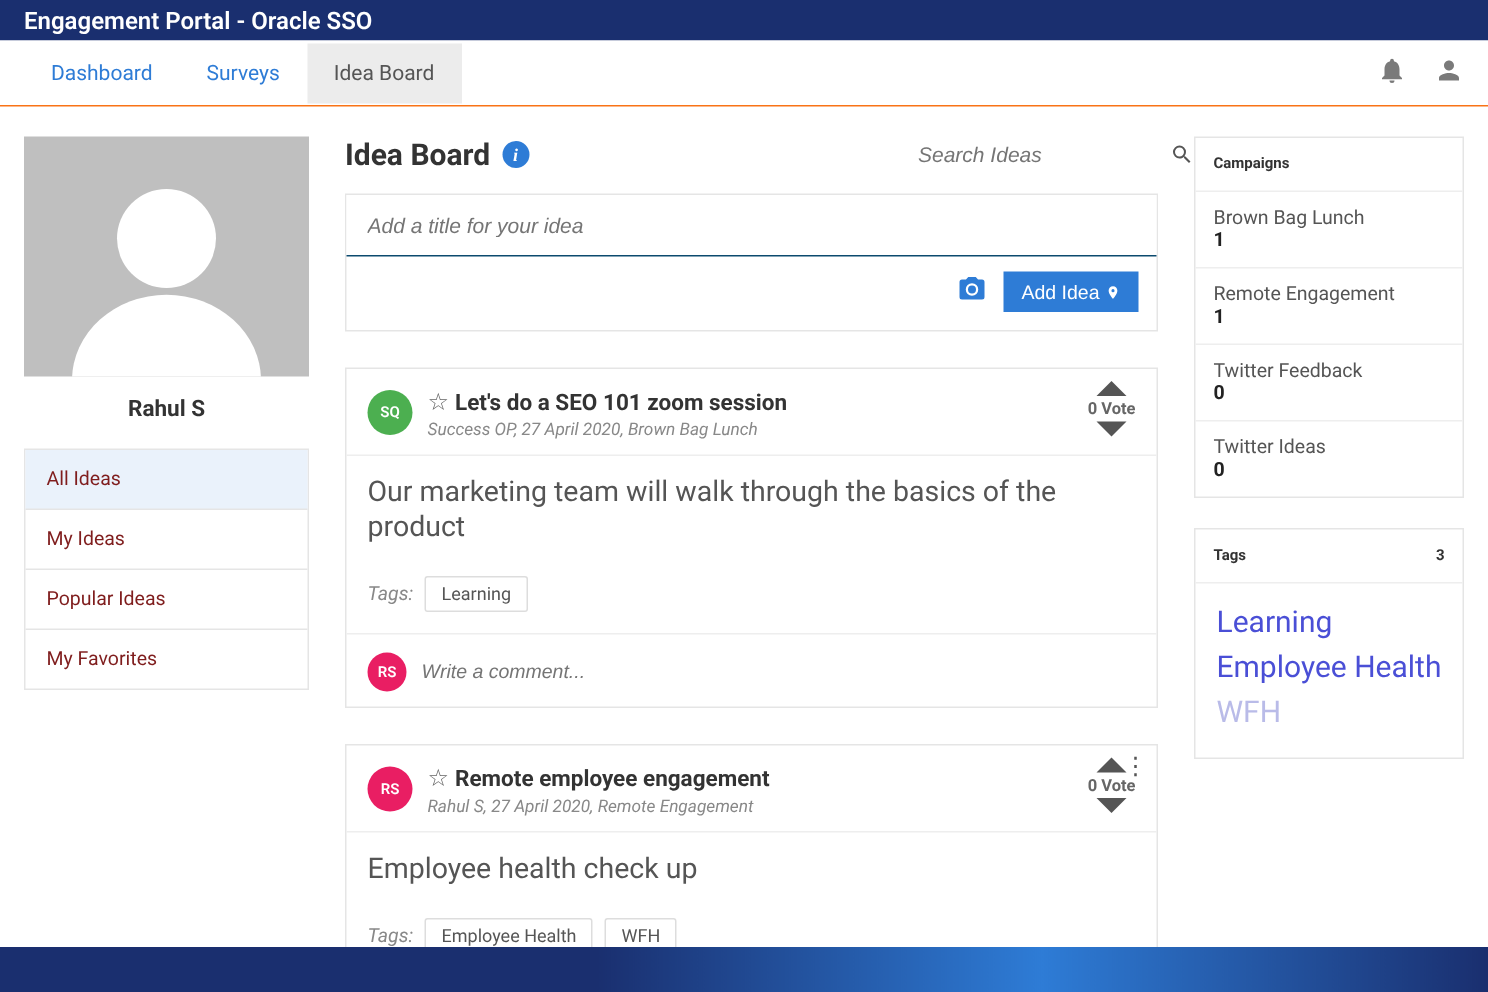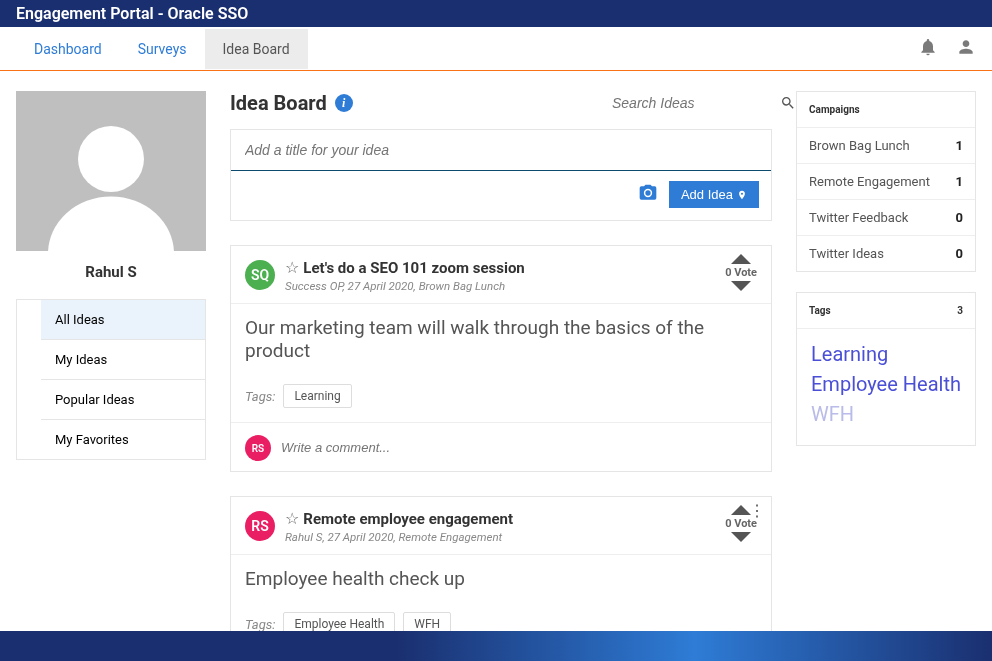--- a/index.html
+++ b/index.html
@@ -13,60 +13,60 @@
   .nav-icon { color: #7a7a7a; margin-left: 18px; cursor: pointer; }
   .nav-icon svg { width: 20px; height: 20px; fill: #7a7a7a; }
   .content { display: flex; padding: 20px 16px 0; gap: 24px; max-width: 992px; }
   .col-left { width: 190px; flex-shrink: 0; }
   .col-main { flex: 1; min-width: 0; }
   .col-right { width: 180px; flex-shrink: 0; }
   .avatar-box { width: 190px; height: 160px; background: #bfbfbf; position: relative; overflow: hidden; }
   .avatar-box svg { position: absolute; bottom: -10px; left: 50%; transform: translateX(-50%); }
   .username { text-align: center; font-weight: 700; color: #333; padding: 12px 0 18px; font-size: 15px; }
   .filter-list { border: 1px solid #e5e5e5; }
-  .filter-item { padding: 12px 14px; font-size: 13px; color: #000000; border-bottom: 1px solid #e5e5e5; cursor: pointer; margin-left: 24px; }
+  .filter-item { padding: 12px 14px; font-size: 13px; color: #7f1d1d; border-bottom: 1px solid #e5e5e5; cursor: pointer; }
   .filter-item:last-child { border-bottom: none; }
   .filter-item.active { background: #eaf2fb; }
   .main-header { display: flex; align-items: center; margin-bottom: 14px; }
   .main-title { font-size: 20px; font-weight: 700; color: #333; display: flex; align-items: center; gap: 8px; }
   .info-circle { width: 18px; height: 18px; border-radius: 50%; background: #2e7cd6; color: #fff; font-size: 12px; font-weight: 700; display: inline-flex; align-items: center; justify-content: center; font-style: italic; font-family: serif; }
   .search-wrap { margin-left: auto; position: relative; }
   .search-input { border: none; font-style: italic; color: #888; font-size: 14px; width: 160px; outline: none; }
   .search-icon { position: absolute; right: -24px; top: 0; color: #555; }
   .search-icon svg { width: 16px; height: 16px; fill: #555; }
   .compose { border: 1px solid #e5e5e5; margin-bottom: 24px; }
   .compose-title { width: 100%; border: none; border-bottom: 1px solid #0c4a6e; padding: 12px 14px; font-style: italic; color: #888; font-size: 14px; outline: none; }
   .compose-actions { display: flex; justify-content: flex-end; align-items: center; gap: 10px; padding: 10px 12px 12px; }
   .camera-icon svg { width: 22px; height: 20px; fill: #2e7cd6; }
   .btn-add { background: #2e7cd6; color: #fff; border: none; padding: 6px 12px; font-size: 13px; cursor: pointer; display: inline-flex; align-items: center; gap: 4px; }
   .btn-add svg { width: 10px; height: 14px; fill: #fff; }
   .card { border: 1px solid #e5e5e5; margin-bottom: 24px; }
   .card-head { display: flex; padding: 12px 14px 10px; gap: 10px; position: relative; }
-  .badge { width: 30px; height: 30px; border-radius: 50%; color: #fff; font-size: 14px; font-weight: 600; display: flex; align-items: center; justify-content: center; flex-shrink: 0; margin-top: 2px; }
+  .badge { width: 30px; height: 30px; border-radius: 50%; color: #fff; font-size: 10px; font-weight: 600; display: flex; align-items: center; justify-content: center; flex-shrink: 0; margin-top: 2px; }
   .badge.green { background: #4caf50; }
   .badge.pink { background: #e91e63; }
   .star { color: #666; font-size: 16px; cursor: pointer; margin-right: 4px; }
   .card-title { font-weight: 700; color: #333; font-size: 15px; }
   .card-meta { font-style: italic; color: #888; font-size: 11.5px; margin-top: 2px; }
   .vote-box { position: absolute; right: 14px; top: 8px; font-size: 11px; color: #666; font-weight: bold; }
   .arrow-up, .arrow-down { width: 0; height: 0; border-left: 10px solid transparent; border-right: 10px solid transparent; margin: 0 auto; cursor: pointer; }
   .arrow-up { border-bottom: 10px solid #555; }
   .arrow-down { border-top: 10px solid #555; }
   .vote-label { margin: 2px 0; }
   .more-dots { position: absolute; right: -2px; top: 12px; padding: 0 8px; cursor: pointer; color: #555; font-size: 16px; line-height: 4px; }
   .card-body { padding: 12px 14px; border-top: 1px solid #eee; color: #555; font-size: 19px; }
   .card-tags { padding: 10px 14px 14px; display: flex; align-items: center; gap: 8px; }
   .tags-label { font-style: italic; color: #888; font-size: 13px; }
   .tag-chip { border: 1px solid #ddd; padding: 4px 10px; font-size: 12px; color: #555; border-radius: 2px; }
   .comment-row { border-top: 1px solid #eee; padding: 10px 14px; display: flex; align-items: center; gap: 10px; }
   .comment-input { border: none; font-style: italic; color: #888; font-size: 13px; flex: 1; outline: none; }
   .comment-count { border-top: 1px solid #eee; padding: 12px 14px; font-style: italic; color: #2e7cd6; font-size: 13px; cursor: pointer; }
   .panel { border: 1px solid #e5e5e5; margin-bottom: 20px; }
   .panel-head { padding: 12px 12px; font-weight: 700; color: #333; font-size: 10px; display: flex; justify-content: space-between; }
-  .panel-row { padding: 10px 12px; border-top: 1px solid #eee; display: flex; justify-content: space-between; font-size: 13px; color: #555; }
+  .panel-row { padding: 10px 12px; border-top: 1px solid #eee; display: flex; justify-content: space-between; font-size: 13px; color: #555; flex-direction: column; }
   .panel-row .count { font-weight: 700; color: #222; }
   .tag-cloud { padding: 10px 14px 16px; border-top: 1px solid #eee; }
   .cloud-tag { display: block; color: #4a4fd6; font-size: 20px; line-height: 1.5; cursor: pointer; }
   .cloud-tag.faded { color: #b9bbe8; }
   .footer-bar { position: fixed; bottom: 0; left: 0; right: 0; height: 30px; background: linear-gradient(90deg, #1a2f6f 0%, #1a2f6f 40%, #2e7cd6 70%, #1a2f6f 100%); }
 </style>
 </head>
 <body>
 
 <div class="topbar">

